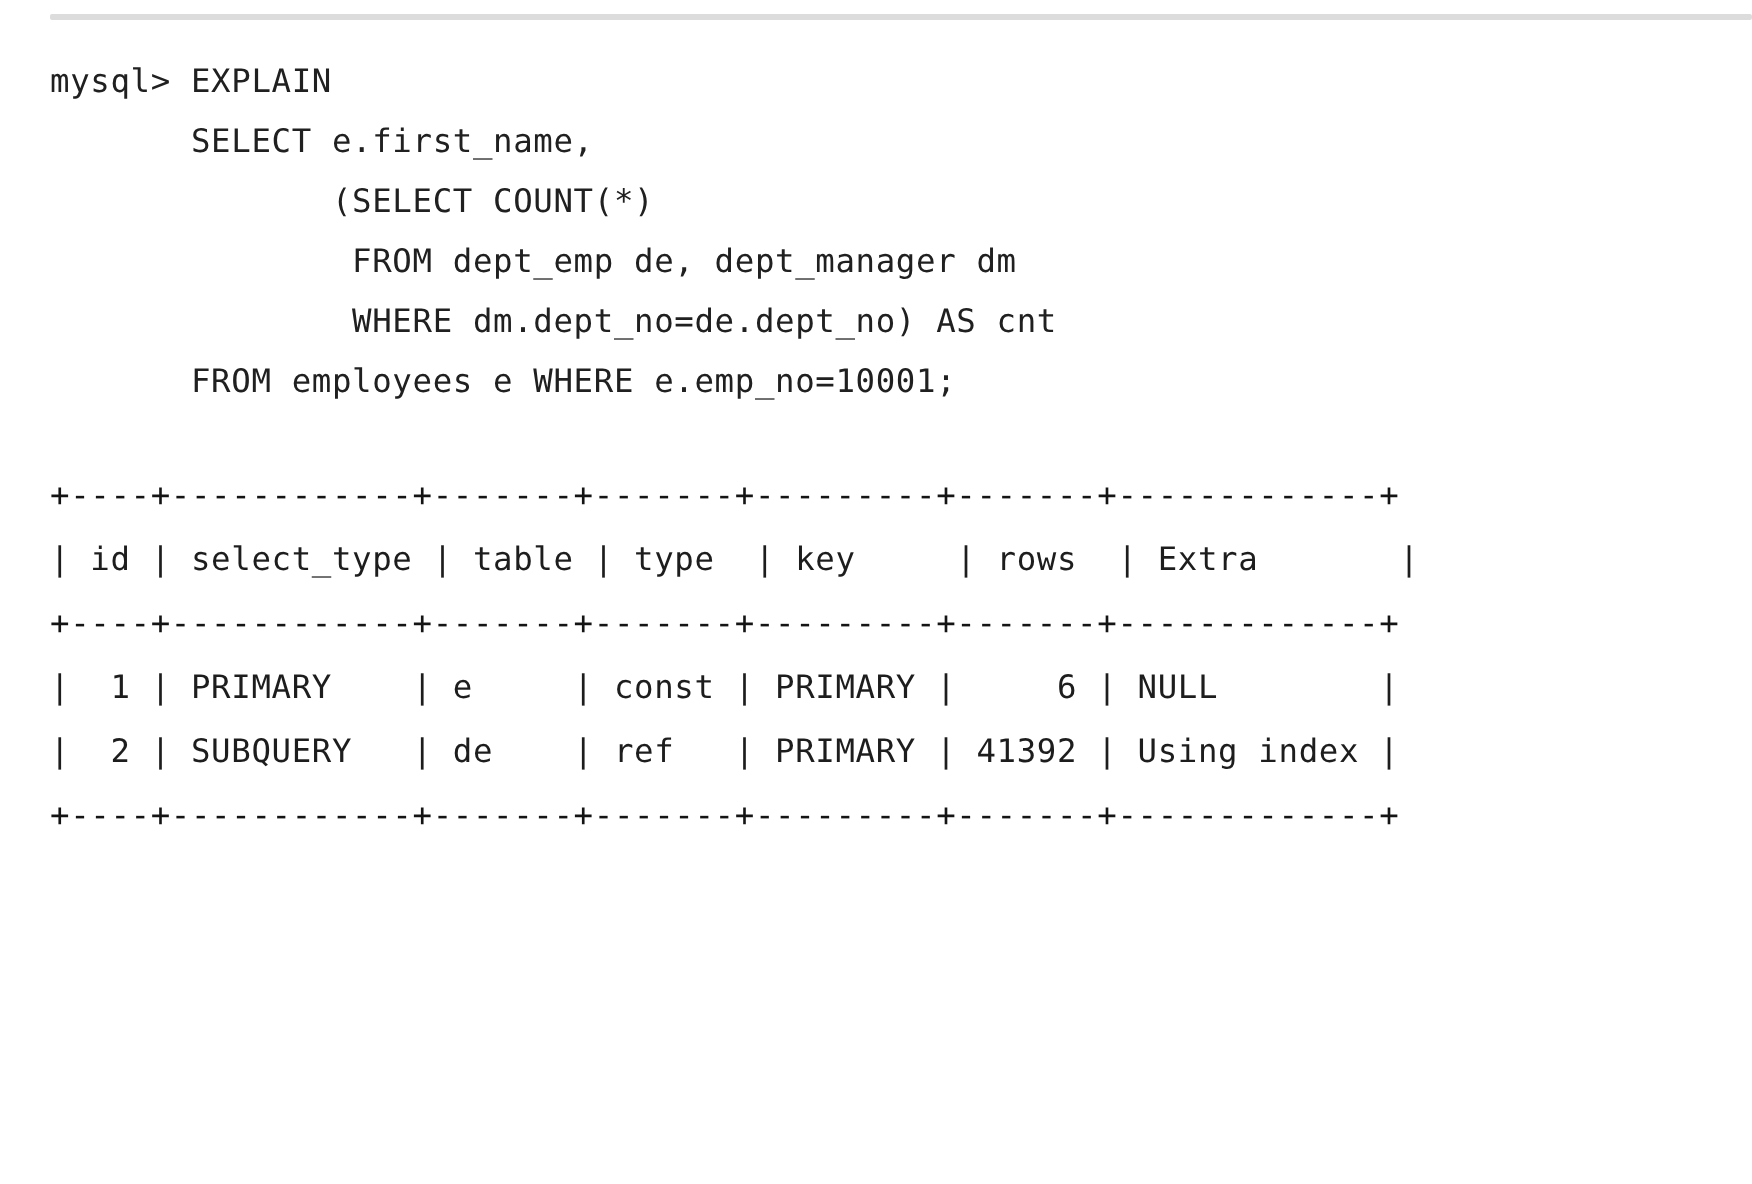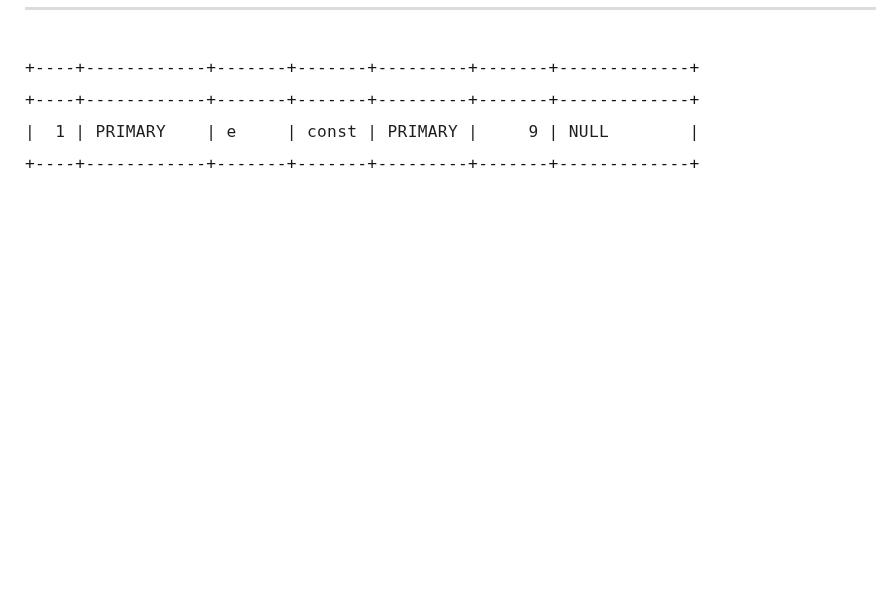--- a/index.html
+++ b/index.html
@@ -62,24 +62,34 @@
 </style>
 </head>
 <body style="background: rgb(255, 255, 255); color: rgb(29, 29, 29);">
 
 <div id="page">
 
   <div class="top-rule" style="background: rgb(220, 220, 220);"></div>
 
   <div class="console">
 
+    <div class="query-block">
+      <div class="line">mysql&gt; EXPLAIN</div>
+      <div class="line">       SELECT e.first_name,</div>
+      <div class="line">              (SELECT COUNT(*)</div>
+      <div class="line">               FROM dept_emp de, dept_manager dm</div>
+      <div class="line">               WHERE dm.dept_no=de.dept_no) AS cnt</div>
+      <div class="line">       FROM employees e WHERE e.emp_no=10001;</div>
+    </div>
 
     <div class="sep-gap"></div>
 
     <div class="table-block">
       <div class="line rule-line">+----+------------+-------+-------+---------+-------+-------------+</div>
+      <div class="line">| id | select_type | table | type  | key     | rows  | Extra       |</div>
       <div class="line rule-line">+----+------------+-------+-------+---------+-------+-------------+</div>
-      <div class="line">|  1 | PRIMARY    | e     | const | PRIMARY |     9 | NULL        |</div>
+      <div class="line">|  1 | PRIMARY    | e     | const | PRIMARY |     6 | NULL        |</div>
+      <div class="line">|  2 | SUBQUERY   | de    | ref   | PRIMARY | 41392 | Using index |</div>
       <div class="line rule-line">+----+------------+-------+-------+---------+-------+-------------+</div>
     </div>
 
   </div>
 </div>
 
 </body></html>

